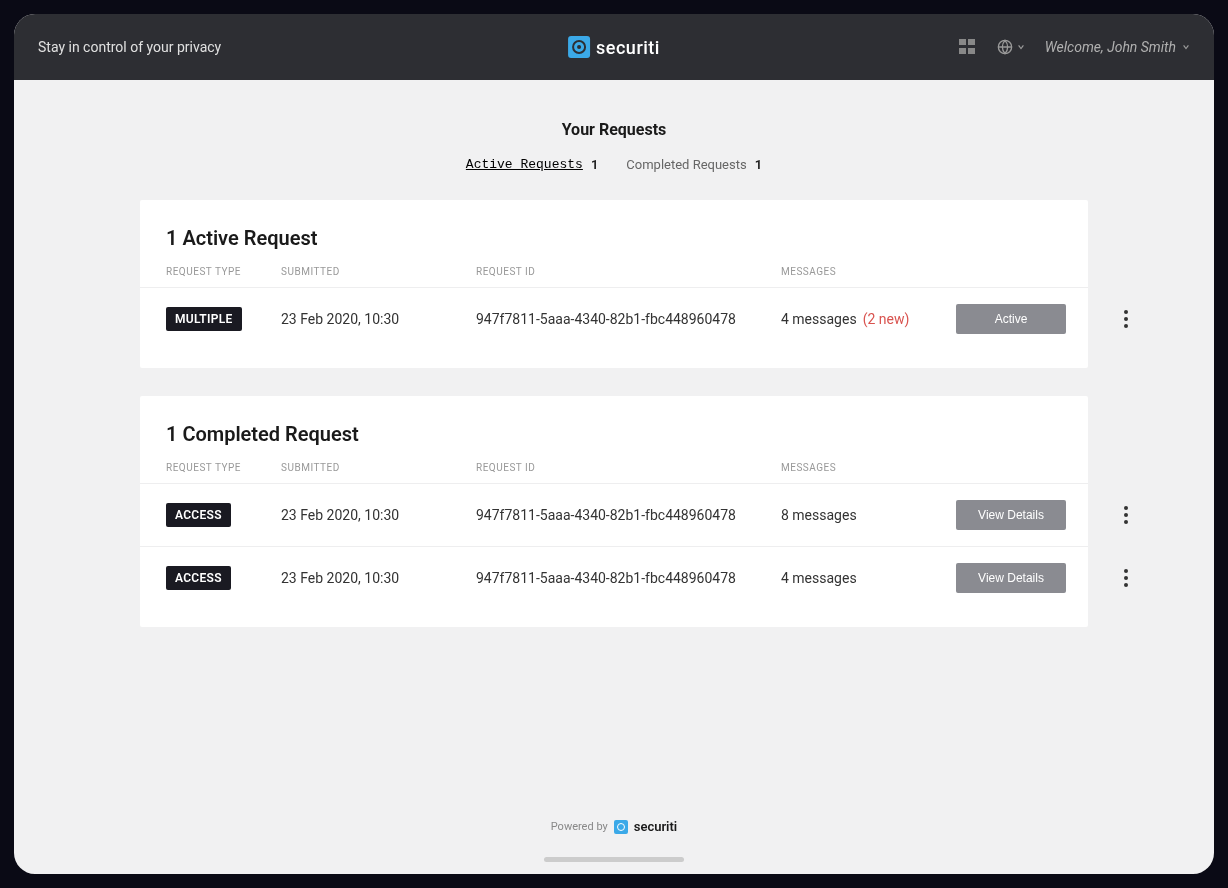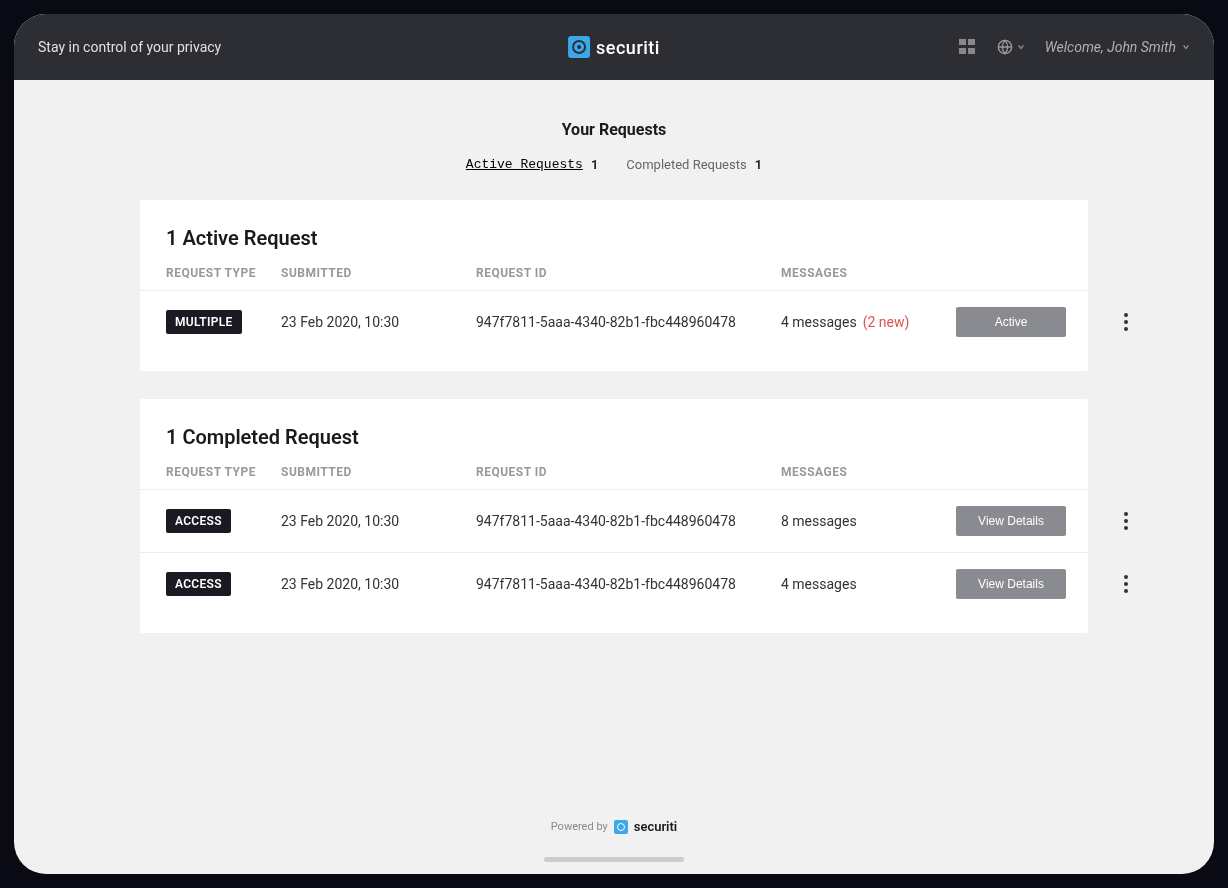--- a/index.html
+++ b/index.html
@@ -9,21 +9,21 @@
       width: 1228px;
       height: 888px;
       display: flex;
       align-items: center;
       justify-content: center;
     }
     .device-frame {
       width: 1200px;
       height: 860px;
       background: #f1f1f2;
-      border-radius: 32px;
+      border-radius: 21px;
       overflow: hidden;
       position: relative;
     }
     .header {
       background: #2d2e33;
       height: 66px;
       display: flex;
       align-items: center;
       justify-content: space-between;
       padding: 0 24px;
@@ -152,22 +152,22 @@
     .card-title {
       font-size: 20px;
       font-weight: 600;
       color: #1a1a1a;
       padding: 0 26px 16px;
     }
     .table-header {
       display: grid;
       grid-template-columns: 115px 195px 305px 175px 150px 40px;
       padding: 0 26px 10px;
-      font-size: 12px;
-      font-weight: 700;
+      font-size: 10px;
+      font-weight: 400;
       color: #999;
       letter-spacing: 0.5px;
       text-transform: uppercase;
     }
     .table-row {
       display: grid;
       grid-template-columns: 115px 195px 305px 175px 150px 40px;
       padding: 16px 26px;
       align-items: center;
       border-top: 1px solid #eeeeef;

